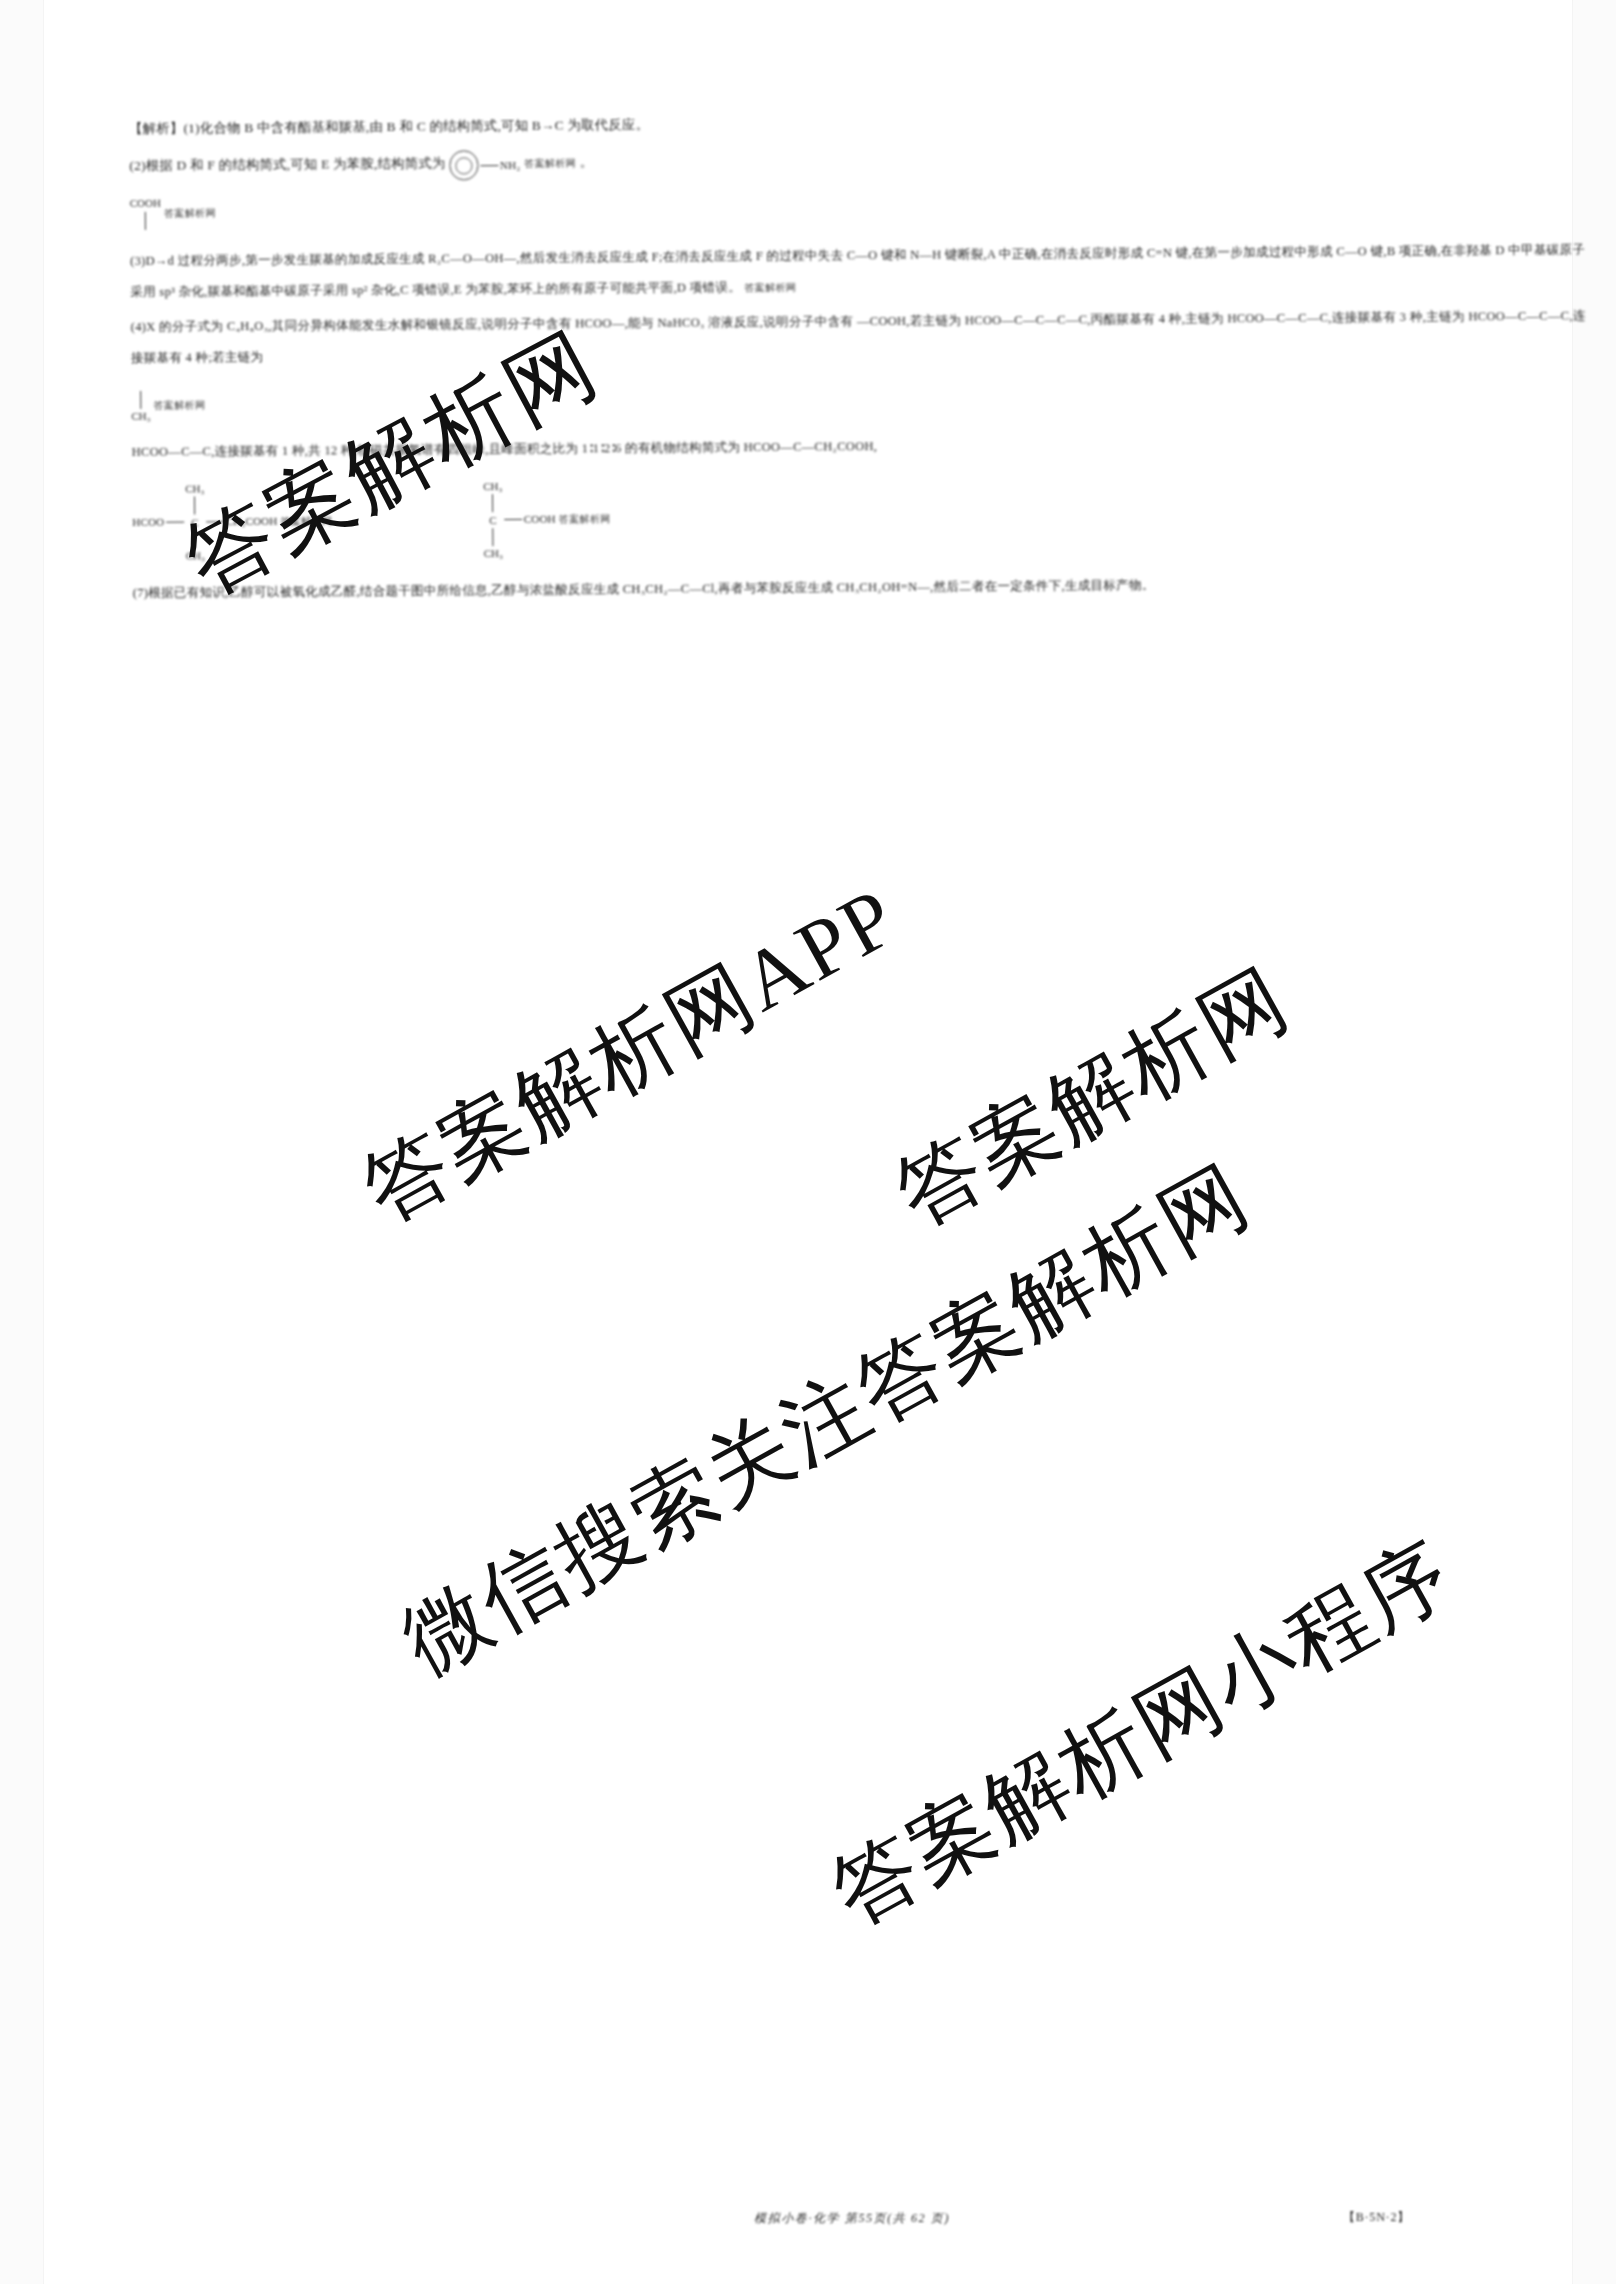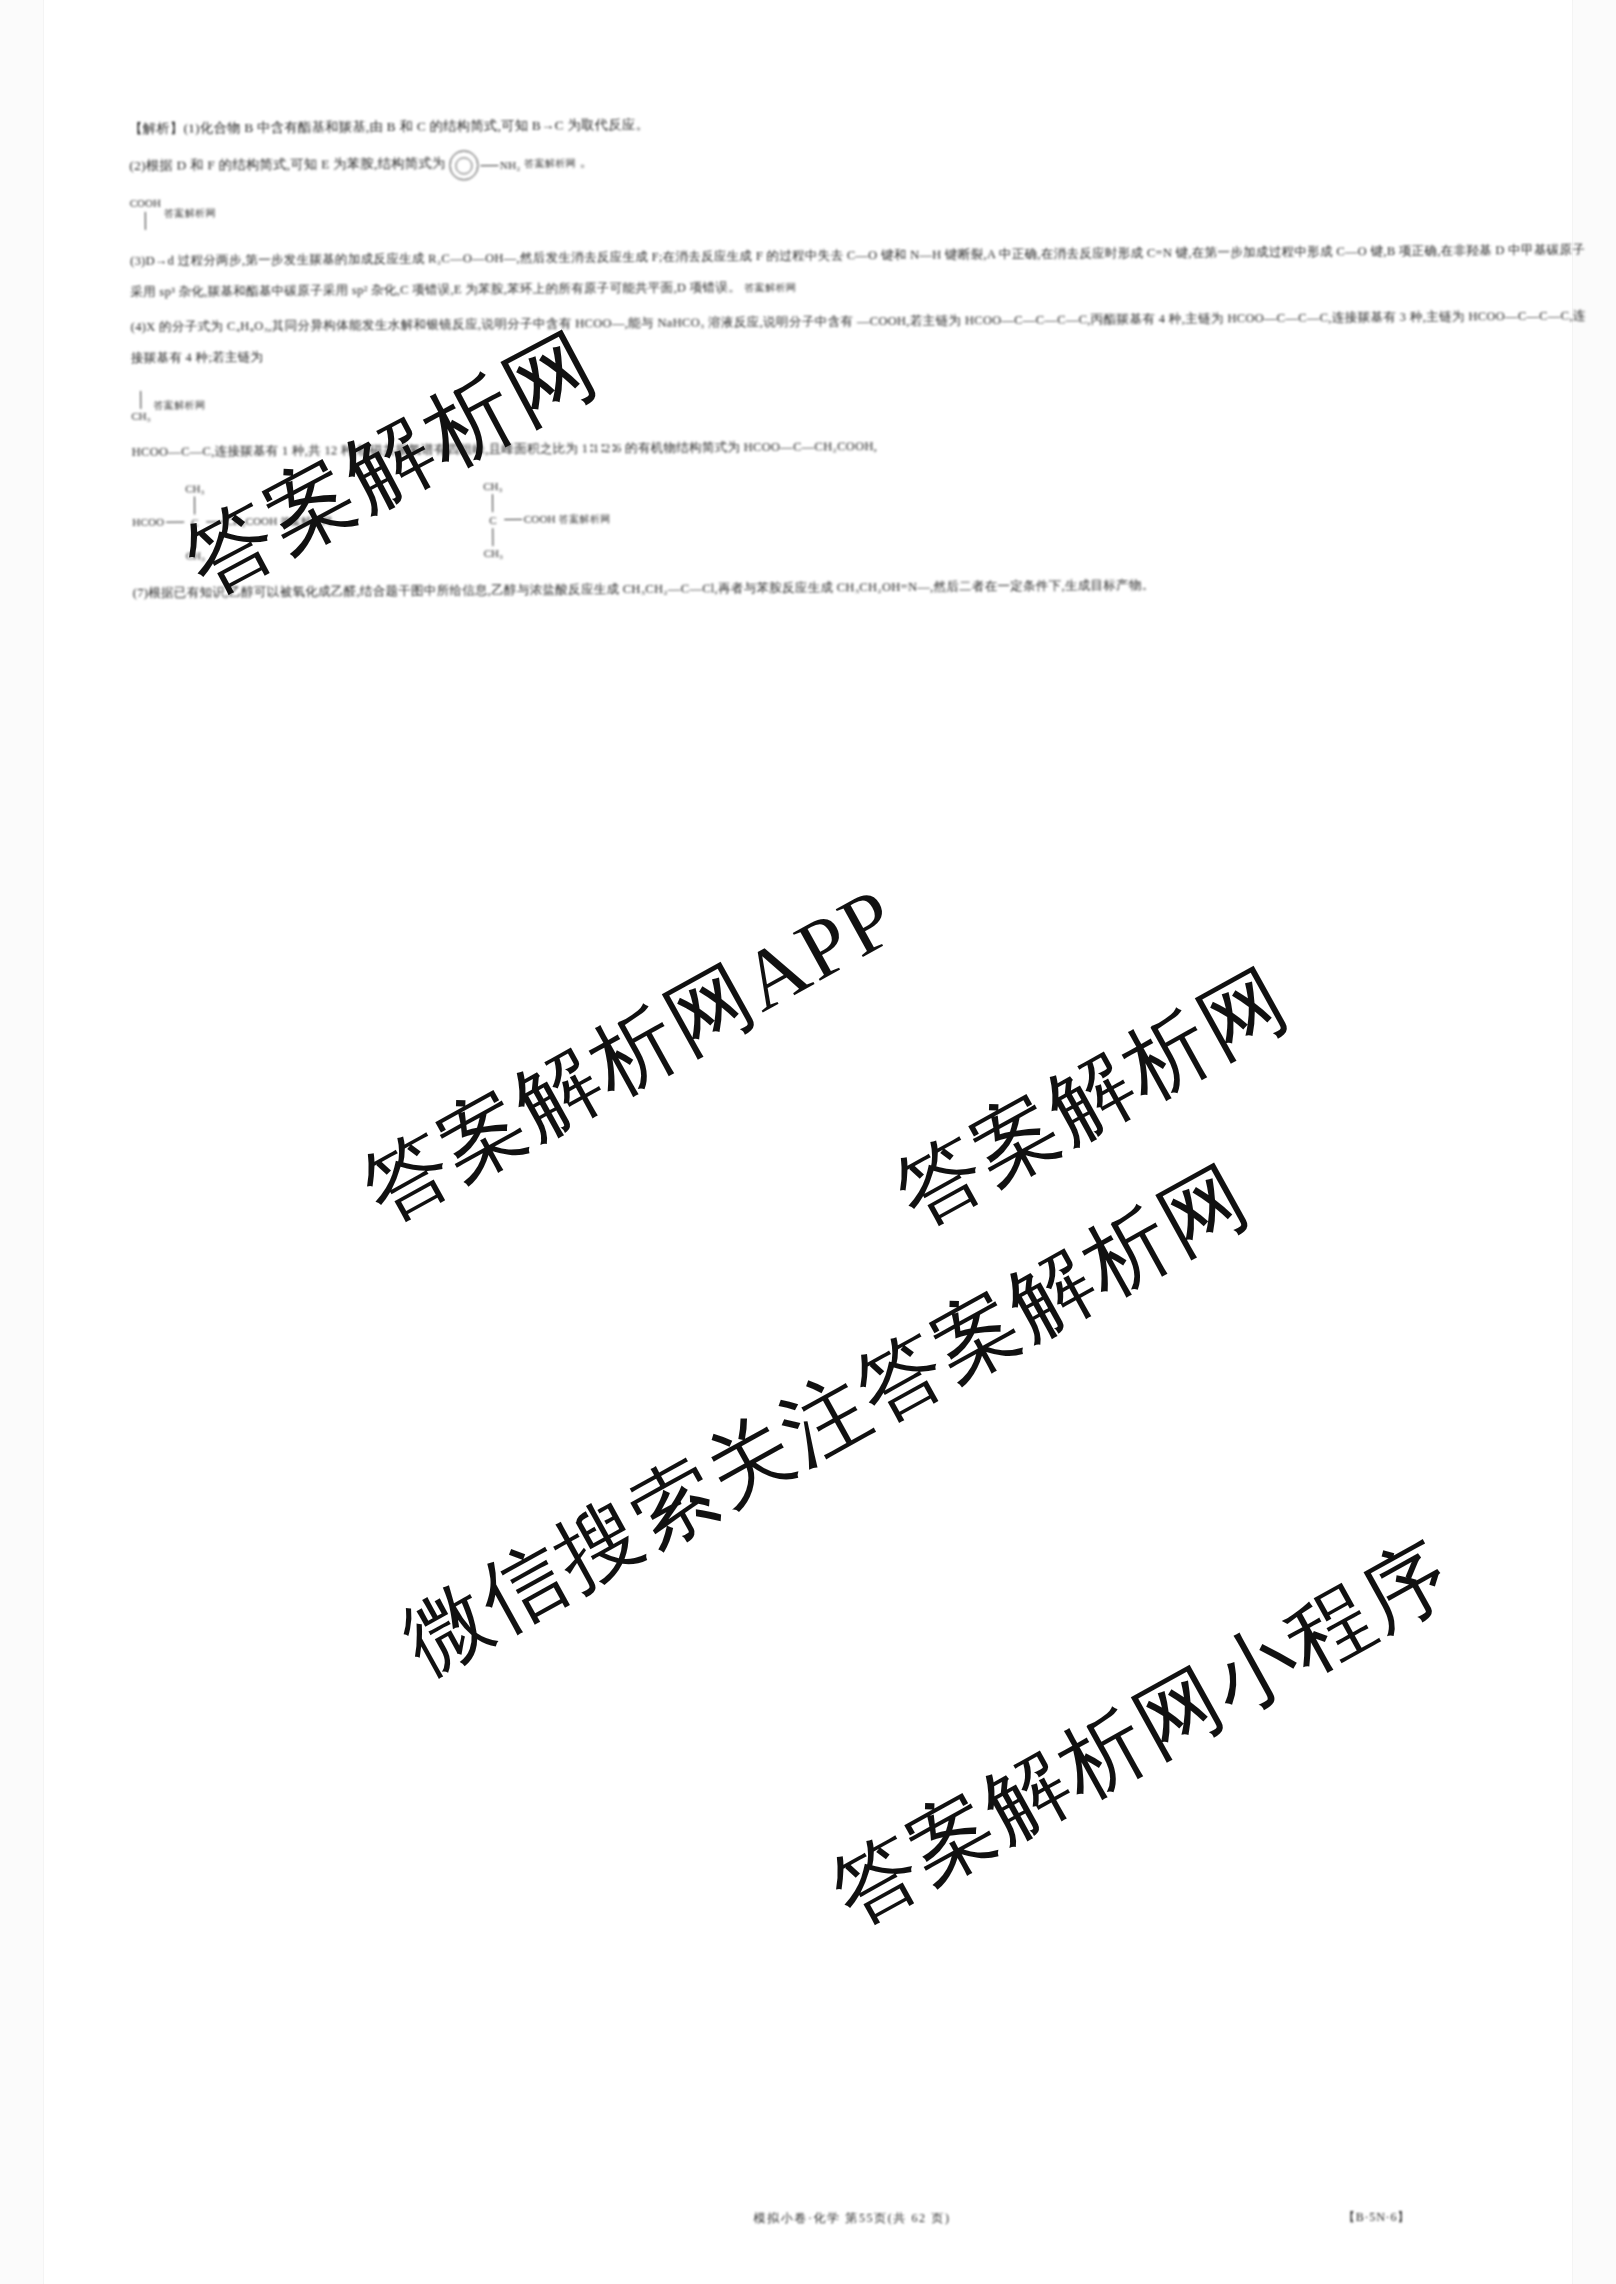--- a/index.html
+++ b/index.html
@@ -165,20 +165,21 @@
     top: 2210px;
     width: 1616px;
     text-align: center;
     filter: blur(0.9px);
   }
   .footer-text {
     display: inline-block;
     font-size: 12px;
     color: #262626;
     letter-spacing: 1.6px;
+    font-style: italic;
   }
   .footer-code {
     position: absolute;
     right: 162px;
     top: 2209px;
     font-size: 12px;
     color: #1d1d1d;
     letter-spacing: 0.8px;
     filter: blur(0.9px);
   }
@@ -249,17 +250,17 @@
 
     <div class="wm wm1">答案解析网</div>
     <div class="wm wm2">答案解析网APP</div>
     <div class="wm wm4">答案解析网</div>
     <div class="wm wm3">微信搜索关注答案解析网</div>
     <div class="wm wm5">答案解析网小程序</div>
 
     <div class="footer">
       <span class="footer-text">模拟小卷·化学    第55页(共 62 页)</span>
     </div>
-    <div class="footer-code">【B·5N·6】</div>
+    <div class="footer-code">【B·5N·2】</div>
 
   </div>
 </div>
 
 
 </body></html>

